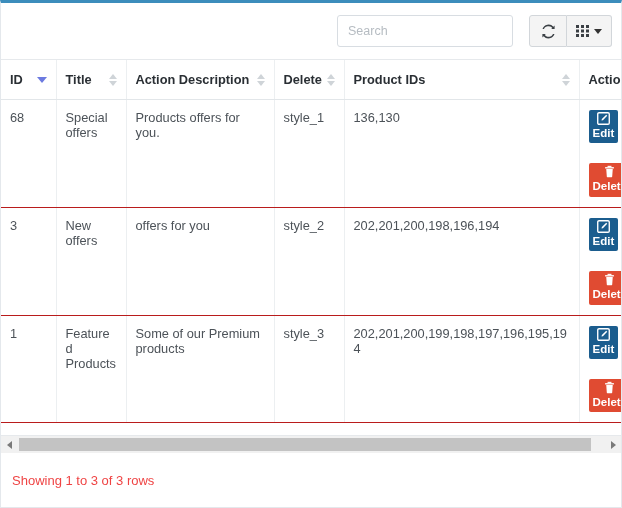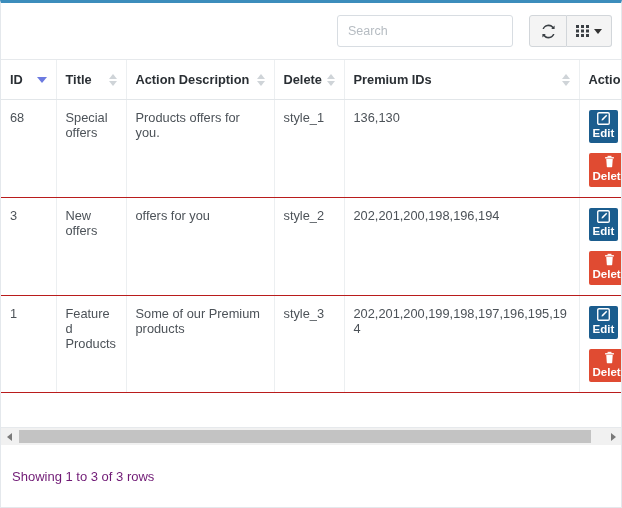--- a/index.html
+++ b/index.html
@@ -186,21 +186,21 @@
     justify-content: center;
     color: #ffffff;
     font-size: 11.5px;
     font-weight: bold;
     line-height: 1.25;
     padding: 2px 4px 3px 4px;
     cursor: pointer;
     border: none;
     border-radius: 2px;
   }
-  .abtn.edit   { background: #1b5d8e; margin-bottom: 10px; }
+  .abtn.edit   { background: #1b5d8e; margin-bottom: 20px; }
   .abtn.delete { background: #e04b32; }
   .abtn svg { display: block; margin-bottom: 1px; }
 
   
   .hscroll {
     flex: none;
     height: 17px;
     background: #f1f1f1;
     border-top: 1px solid #e6e9ec;
     display: flex;
@@ -238,26 +238,26 @@
     left: 2px;
     top: 1px;
     height: 13px;
     width: 572px;
     background: #c3c3c3;
   }
 
   
   .panel-footer {
     flex: none;
-    height: 62px;
+    height: 54px;
     display: flex;
     align-items: center;
     padding: 0 11px;
     font-size: 13px;
-    color: #701a75;
+    color: #ef4444;
     background: #ffffff;
     box-sizing: border-box;
   }
 </style>
 </head>
 <body>
 
 <div class="panel">
 
 
@@ -337,21 +337,21 @@
               <div class="th-inner">
                 <span>Delete</span>
                 <span class="sorter">
                     <i class="up"></i>
                     <i class="dn"></i>
                   </span>
               </div>
             </th>
             <th>
               <div class="th-inner">
-                <span>Premium IDs</span>
+                <span>Product IDs</span>
                 <span class="sorter">
                     <i class="up"></i>
                     <i class="dn"></i>
                   </span>
               </div>
             </th>
             <th>
               <div class="th-inner">
                 <span>Action</span>
               </div>

